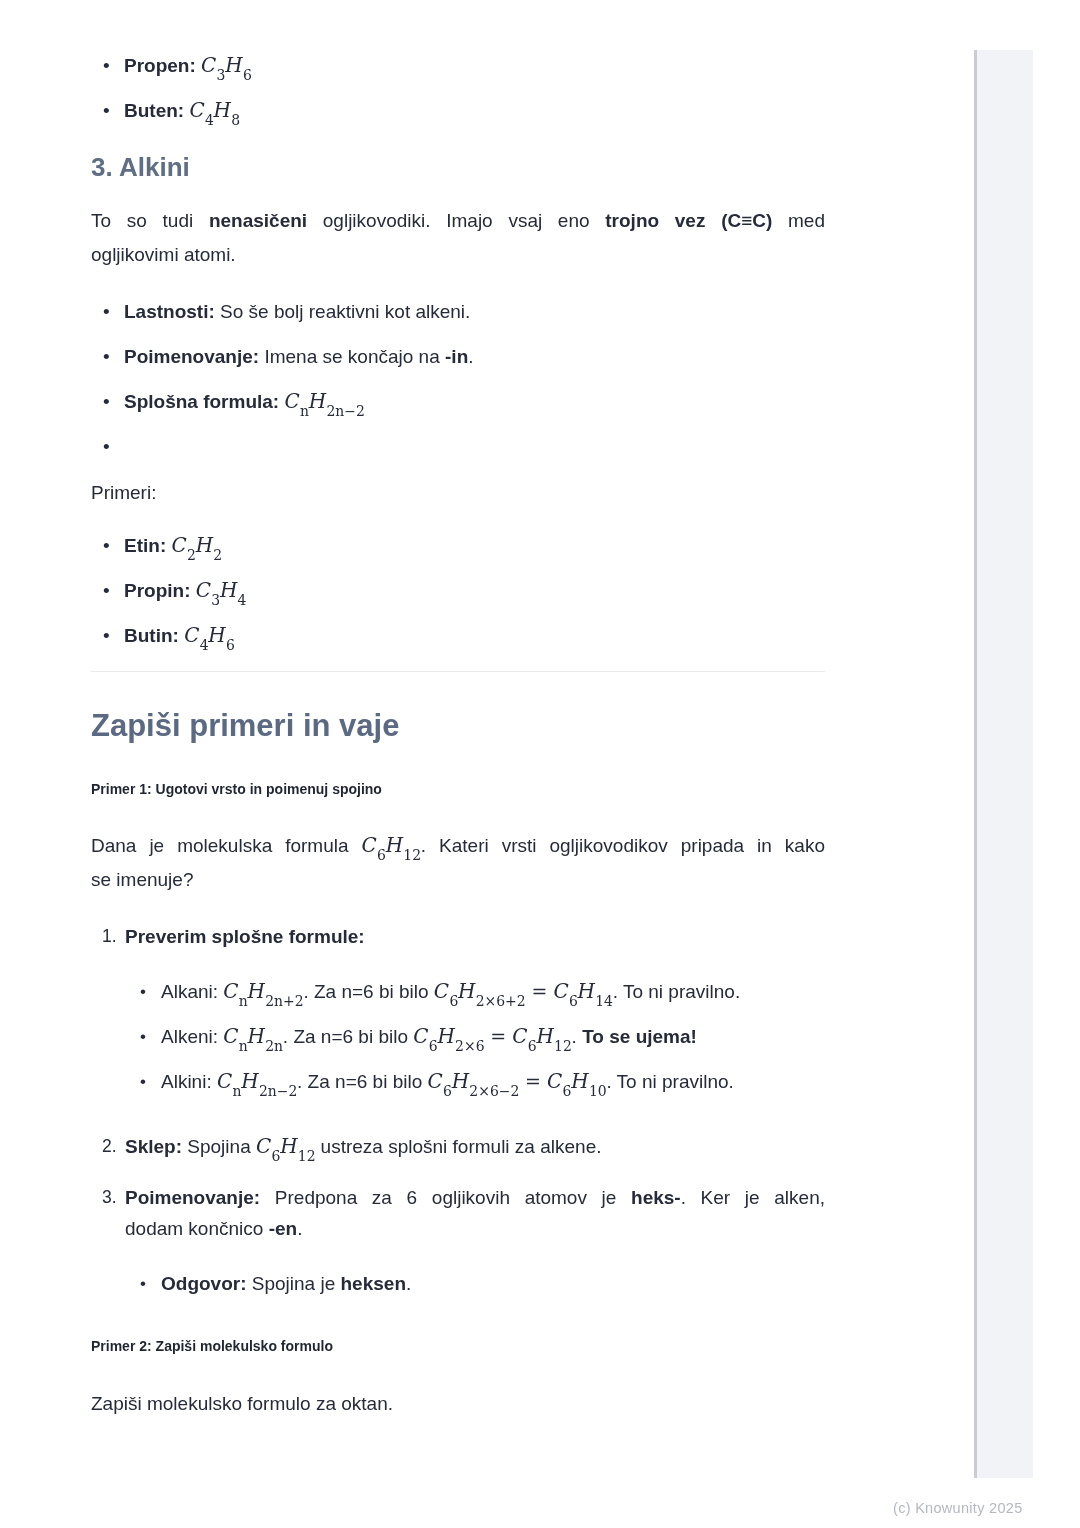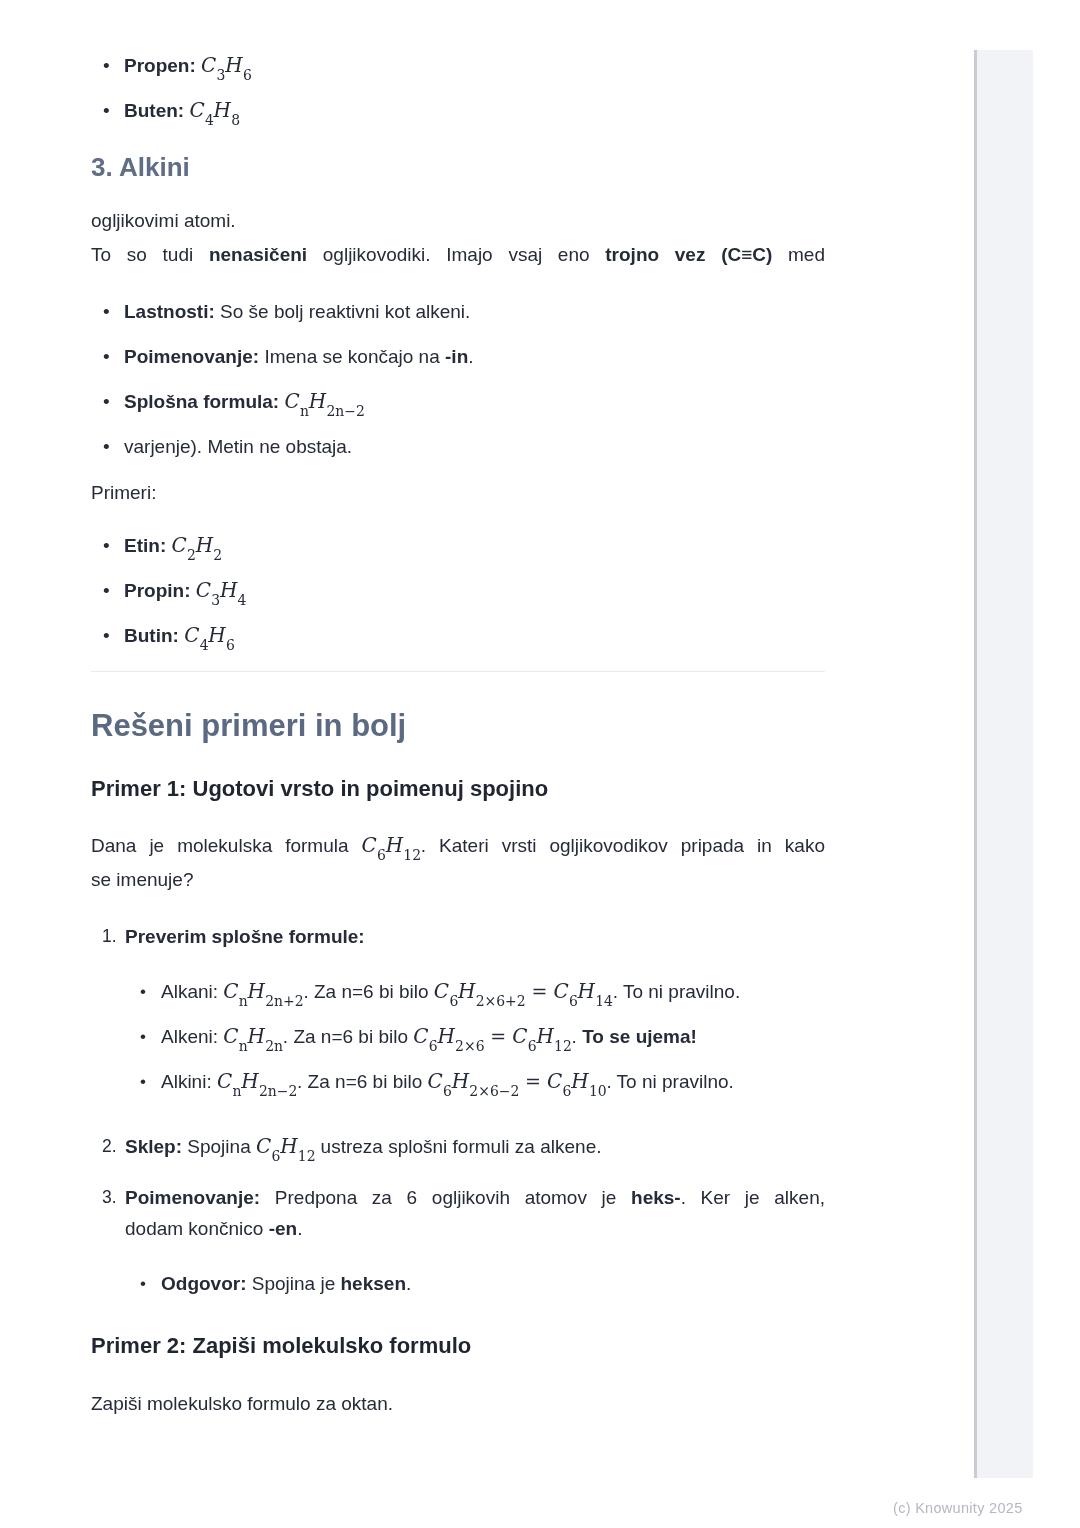--- a/index.html
+++ b/index.html
@@ -32,21 +32,21 @@
   .sublist .dot { font-size:17px; }
 
   .list-intro { margin:0; }
   .h2 { font-size:26px; font-weight:600; color:#5f6d85; line-height:34px; margin:24px 0 20px; }
   .p-intro { margin:0 0 24px; }
   .list-props { margin:0; }
   .p-label { margin:0 0 20px; }
   .list-examples { margin:0; }
   .divider { border:none; border-top:1px solid #e7eaee; margin:20px 0 34px; height:0; }
   .h1 { font-size:31px; font-weight:700; color:#5b6a82; line-height:40px; margin:0 0 30px; }
-  .h3 { font-size:22px; font-weight:700; color:#1f2531; line-height:26px; margin:0 0 26px; }
+  .h3 { font-size:14px; font-weight:700; color:#1f2531; line-height:26px; margin:0 0 26px; }
   .p-q { margin:0 0 24px; }
   .list-ol { margin:0 0 8px; }
   .list-ol > .li { margin-bottom:20px; }
   .h3-b { margin:0 0 28px; }
   .p-last { margin:0; }
 
   .page-edge {
     position:absolute; left:974px; top:50px; width:59px; height:1428px;
     background:#f2f3f6; border-left:3px solid #c9ccd2; box-sizing:border-box;
   }
@@ -72,22 +72,22 @@
           <span class="marker dot">•</span>
           <div class="li-body">
             <div class="line"><span class="b">Buten: </span><span class="m">C<sub>4</sub></span><span class="m">H<sub>8</sub></span></div>
           </div>
         </div>
       </div>
 
     <div class="h2">3. Alkini</div>
 
     <div class="p p-intro">
+        <div class="line fill"><span>To so tudi </span><span class="b">nenasičeni</span><span> ogljikovodiki. Imajo vsaj eno </span><span class="b">trojno vez (C≡C)</span><span> med</span></div>
         <div class="line"><span>ogljikovimi atomi.</span></div>
-        <div class="line fill"><span>To so tudi </span><span class="b">nenasičeni</span><span> ogljikovodiki. Imajo vsaj eno </span><span class="b">trojno vez (C≡C)</span><span> med</span></div>
       </div>
 
     <div class="list list-props">
         <div class="li">
           <span class="marker dot">•</span>
           <div class="li-body">
             <div class="line"><span class="b">Lastnosti: </span><span>So še bolj reaktivni kot alkeni.</span></div>
           </div>
         </div>
         <div class="li">
@@ -98,21 +98,20 @@
         </div>
         <div class="li">
           <span class="marker dot">•</span>
           <div class="li-body">
             <div class="line"><span class="b">Splošna formula: </span><span class="m">C<sub>n</sub></span><span class="m">H<sub>2n−2</sub></span></div>
           </div>
         </div>
         <div class="li">
           <span class="marker dot">•</span>
           <div class="li-body">
-            <div class="line"><span>varjenje). Metin ne obstaja.</span></div>
           </div>
         </div>
       </div>
 
     <div class="p p-label">
         <div class="line"><span>Primeri:</span></div>
       </div>
 
     <div class="list list-examples">
         <div class="li">
@@ -130,21 +129,21 @@
         <div class="li">
           <span class="marker dot">•</span>
           <div class="li-body">
             <div class="line"><span class="b">Butin: </span><span class="m">C<sub>4</sub></span><span class="m">H<sub>6</sub></span></div>
           </div>
         </div>
       </div>
 
     <hr class="divider">
 
-    <div class="h1">Rešeni primeri in bolj</div>
+    <div class="h1">Zapiši primeri in vaje</div>
 
     <div class="h3">Primer 1: Ugotovi vrsto in poimenuj spojino</div>
 
     <div class="p p-q">
         <div class="line fill"><span>Dana je molekulska formula </span><span class="m">C<sub>6</sub></span><span class="m">H<sub>12</sub></span><span>. Kateri vrsti ogljikovodikov pripada in kako</span></div>
         <div class="line"><span>se imenuje?</span></div>
       </div>
 
     <div class="list list-ol">
         <div class="li">

